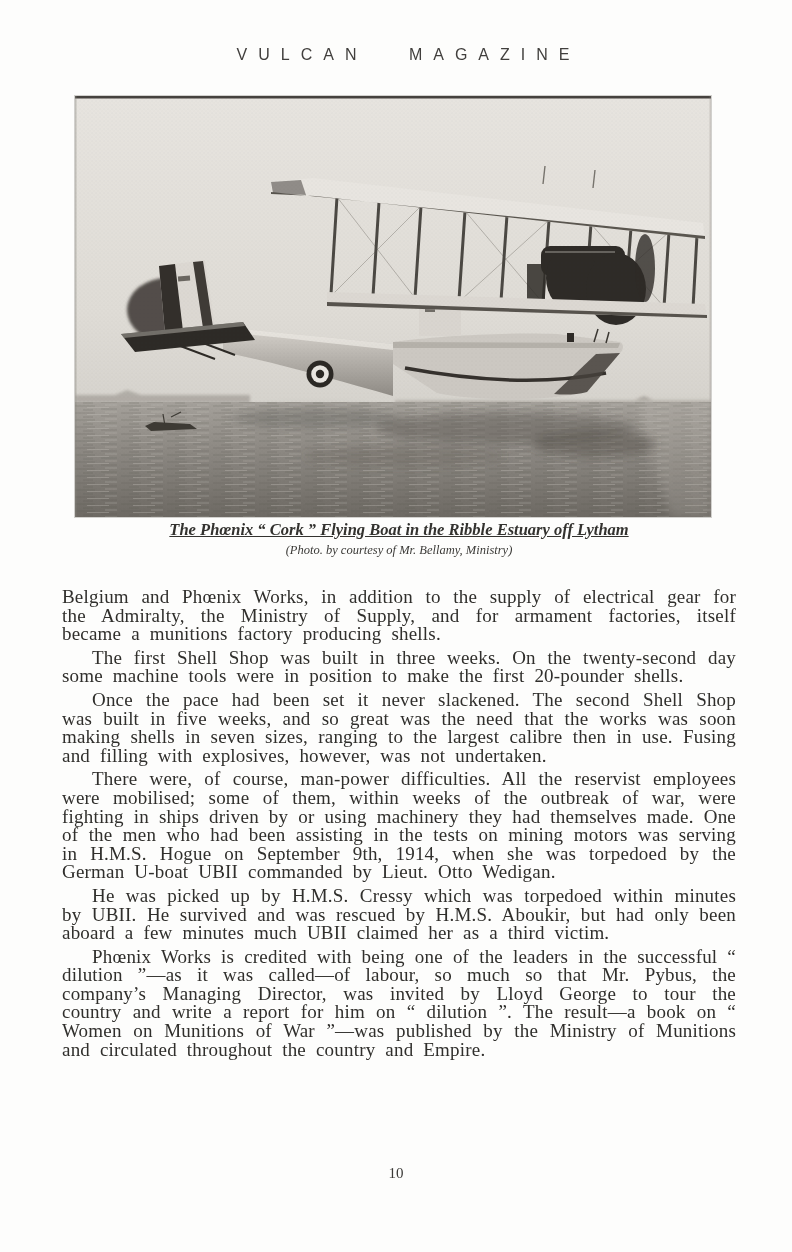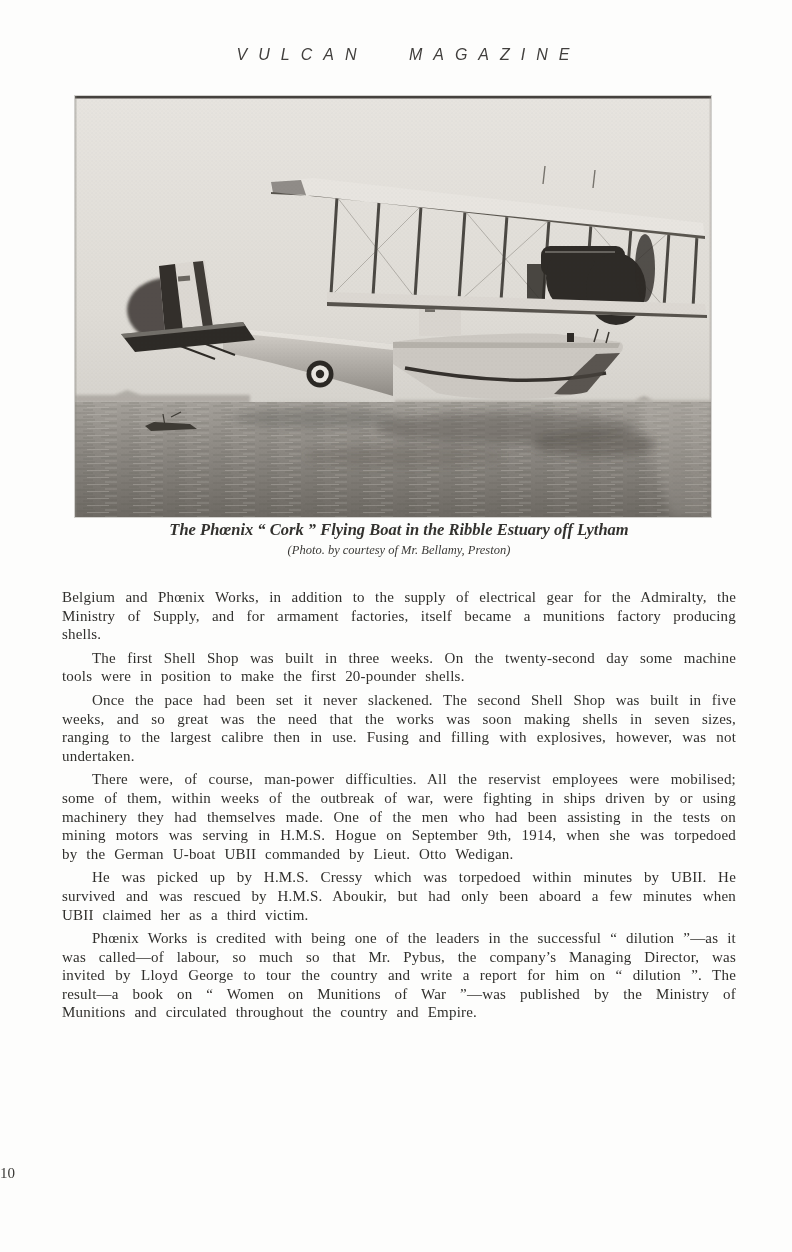--- a/index.html
+++ b/index.html
@@ -12,58 +12,59 @@
     overflow:hidden;
   }
   .page{position:absolute;inset:0;}
   .masthead{
     position:absolute;top:46px;left:0;width:100%;
     text-align:center;
     font-family:"Liberation Sans","DejaVu Sans",sans-serif;
     font-size:16px;font-weight:400;
     letter-spacing:11px;word-spacing:26px;
     color:#413f3d;
-    padding-left:25px;box-sizing:border-box;font-style:italic;
+    padding-left:25px;box-sizing:border-box;
   }
   .figure{
     position:absolute;left:75px;top:96px;width:636px;height:421px;
     background:#dedbd5;
     outline:1px solid rgba(130,127,120,0.35);
   }
   .figure svg{display:block;}
   .caption{
     position:absolute;top:520px;left:62px;width:674px;
     text-align:center;
     font-style:italic;font-weight:600;
     font-size:16.5px;line-height:20px;
     color:#33322f;
+    text-decoration:underline;
   }
   .credit{
     position:absolute;top:543px;left:62px;width:674px;
     text-align:center;
     font-style:italic;font-weight:400;
     font-size:12.5px;line-height:15px;
     color:#3b3a37;
   }
   .article{
     position:absolute;left:62px;top:588px;width:674px;
-    font-size:15px;line-height:18.6px;
+    font-size:19px;line-height:18.6px;
     text-align:justify;
     color:#302f2c;
   }
   .article p{
     margin:0 0 5px 0;
     text-indent:30px;
     word-spacing:5px;
     letter-spacing:0.2px;
   }
   .article p.no-indent{text-indent:0;}
   .pageno{
     position:absolute;top:1165px;left:0;width:100%;
-    text-align:left;
+    text-align:center;
     font-size:15px;color:#3a3936;
   }
 </style>
 </head>
 <body>
 
 <div class="page">
 
   <div class="masthead">VULCAN MAGAZINE</div>
 
@@ -189,26 +190,26 @@
       </g>
 
       <rect x="0" y="0" width="636" height="421" fill="url(#halftone)"></rect>
       <rect x="0" y="0" width="636" height="2.5" fill="#33302c" opacity="0.9"></rect>
       <rect x="0" y="0" width="1.5" height="421" fill="#8a8680" opacity="0.4"></rect>
       <rect x="634.5" y="0" width="1.5" height="421" fill="#8a8680" opacity="0.3"></rect>
     </svg>
   </div>
 
   <div class="caption">The Phœnix “ Cork ” Flying Boat in the Ribble Estuary off Lytham</div>
-  <div class="credit">(Photo. by courtesy of Mr. Bellamy, Preston)</div>
+  <div class="credit">(Photo. by courtesy of Mr. Bellamy, Ministry)</div>
 
   <div class="article">
       <p class="no-indent">Belgium and Phœnix Works, in addition to the supply of electrical gear for the Admiralty, the Ministry of Supply, and for armament factories, itself became a munitions factory producing shells.</p>
       <p class="">The first Shell Shop was built in three weeks.  On the twenty-second day some machine tools were in position to make the first 20-pounder shells.</p>
       <p class="">Once the pace had been set it never slackened.  The second Shell Shop was built in five weeks, and so great was the need that the works was soon making shells in seven sizes, ranging to the largest calibre then in use.  Fusing and filling with explosives, however, was not undertaken.</p>
       <p class="">There were, of course, man-power difficulties.  All the reservist employees were mobilised; some of them, within weeks of the outbreak of war, were fighting in ships driven by or using machinery they had themselves made.  One of the men who had been assisting in the tests on mining motors was serving in H.M.S. Hogue on September 9th, 1914, when she was torpedoed by the German U-boat UBII commanded by Lieut. Otto Wedigan.</p>
-      <p class="">He was picked up by H.M.S. Cressy which was torpedoed within minutes by UBII.  He survived and was rescued by H.M.S. Aboukir, but had only been aboard a few minutes when UBII claimed her as a third victim.</p>
+      <p class="">He was picked up by H.M.S. Cressy which was torpedoed within minutes by UBII.  He survived and was rescued by H.M.S. Aboukir, but had only been aboard a few minutes much UBII claimed her as a third victim.</p>
       <p class="">Phœnix Works is credited with being one of the leaders in the successful “ dilution ”—as it was called—of labour, so much so that Mr. Pybus, the company’s Managing Director, was invited by Lloyd George to tour the country and write a report for him on “ dilution ”.  The result—a book on “ Women on Munitions of War ”—was published by the Ministry of Munitions and circulated throughout the country and Empire.</p>
     </div>
 
   <div class="pageno">10</div>
 
 </div>
 
 </body></html>

